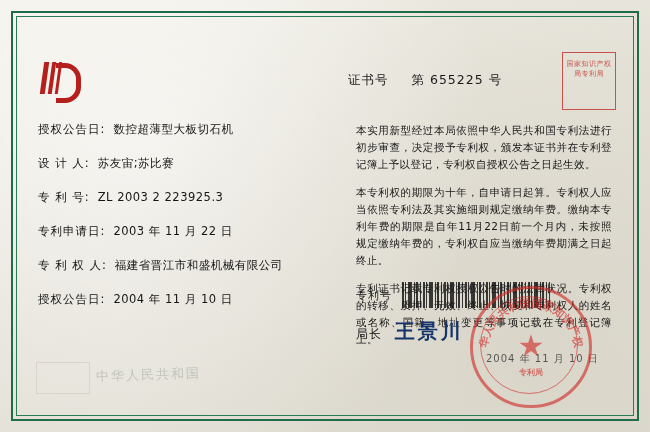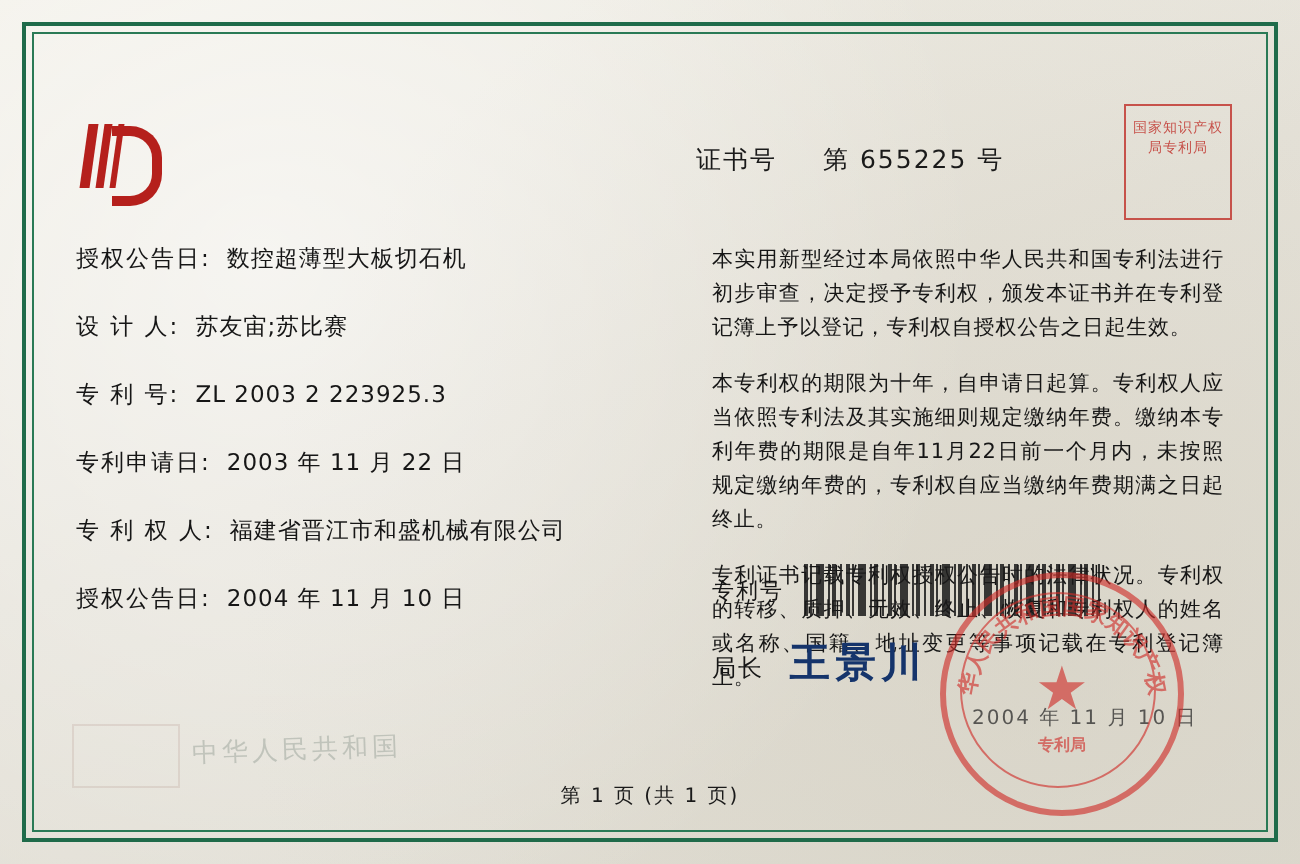--- a/index.html
+++ b/index.html
@@ -374,14 +374,13 @@
       </defs>
       <text font-size="11" font-weight="bold" fill="#cf2c28" font-family="DejaVu Sans, sans-serif">
         <textPath href="#sealArc" startOffset="50%" text-anchor="middle" id="sealArcText">中华人民共和国国家知识产权局</textPath>
       </text>
     </svg>
   </div>
 
   <div class="faint-seal-left"></div>
   <div class="watermark">中华人民共和国</div>
 
-  <div class="footer">第 1 页 (共 1 页)</div>
 </div>
 
 </body></html>

